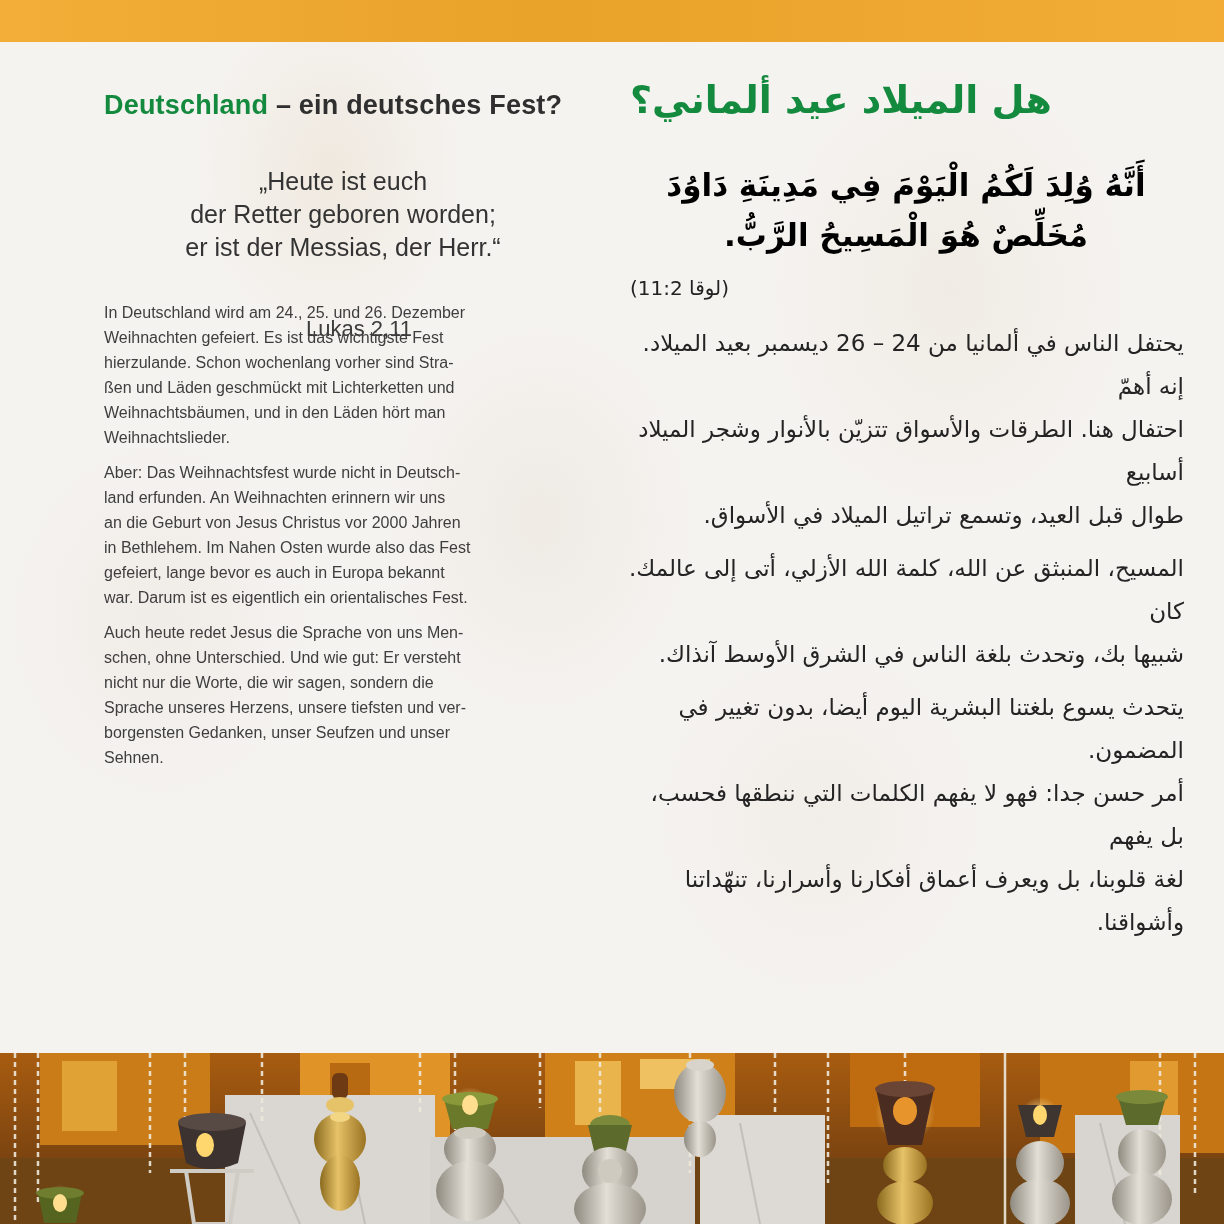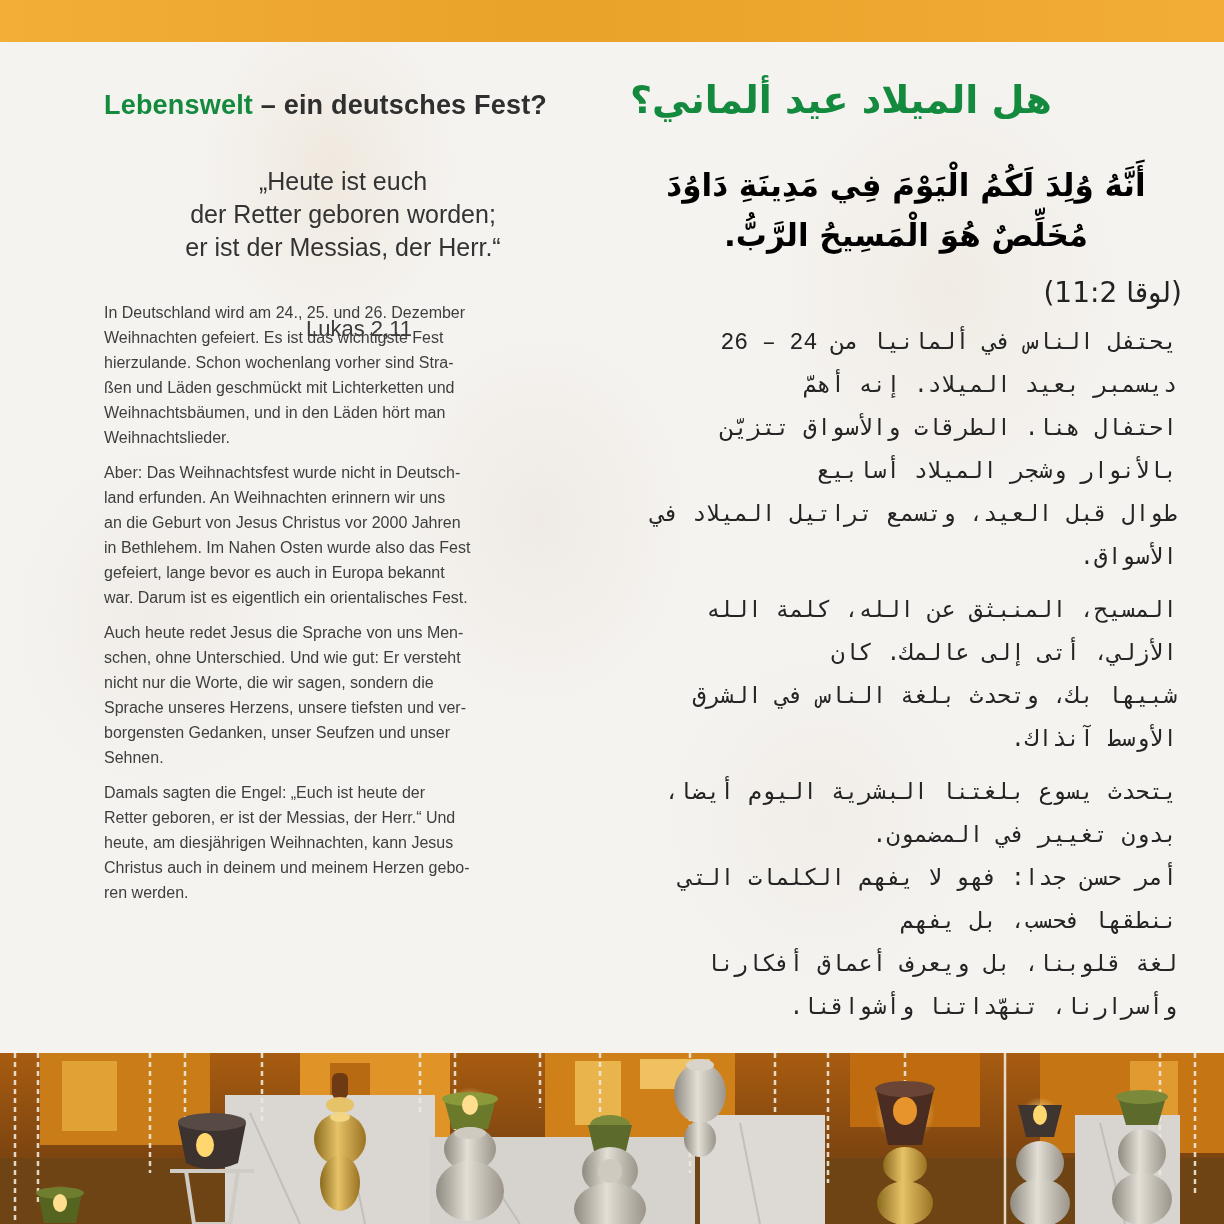--- a/index.html
+++ b/index.html
@@ -48,39 +48,39 @@
     position:absolute;left:630px;top:78px;width:552px;
     text-align:left;font-size:38px;font-weight:bold;color:#148A3E;
   }
   .ar-verse{
     position:absolute;left:630px;top:160px;width:552px;
     text-align:center;font-size:31px;font-weight:bold;color:#000000;
     line-height:50px;white-space:pre-line;
   }
   .ar-verse-ref{
     position:absolute;left:630px;top:276px;width:552px;
-    text-align:right;font-size:28px;color:#222;
+    text-align:left;font-size:20px;color:#222;
   }
   .ar-paras{
     position:absolute;left:626px;top:322px;width:558px;
     text-align:right;font-size:23px;line-height:43px;color:#242424;
   }
-  .ar-paras p{margin:0 7px 10px 0;white-space:pre-line;font-family:Liberation Mono, monospace;}
+  .ar-paras p{margin:0 0 10px 0;white-space:pre-line;}
   
   .photo{
     position:absolute;left:0;top:1053px;width:1224px;height:171px;
   }
 </style>
 </head>
 <body>
 
 <div class="ghost"></div>
 <div class="topbar"></div>
 
-<div class="de-title"><span class="hl">Lebenswelt</span><span> – ein deutsches Fest?</span></div>
+<div class="de-title"><span class="hl">Deutschland</span><span> – ein deutsches Fest?</span></div>
 
 <div class="de-quote">„Heute ist euch
 der Retter geboren worden;
 er ist der Messias, der Herr.“</div>
 <div class="de-quote-ref">Lukas 2,11</div>
 
 <div class="de-paras">
   <p>In Deutschland wird am 24., 25. und 26. Dezember
 Weihnachten gefeiert. Es ist das wichtigste Fest
 hierzulande. Schon wochenlang vorher sind Stra-
@@ -92,25 +92,20 @@
 an die Geburt von Jesus Christus vor 2000 Jahren
 in Bethlehem. Im Nahen Osten wurde also das Fest
 gefeiert, lange bevor es auch in Europa bekannt
 war. Darum ist es eigentlich ein orientalisches Fest.</p>
   <p>Auch heute redet Jesus die Sprache von uns Men-
 schen, ohne Unterschied. Und wie gut: Er versteht
 nicht nur die Worte, die wir sagen, sondern die
 Sprache unseres Herzens, unsere tiefsten und ver-
 borgensten Gedanken, unser Seufzen und unser
 Sehnen.</p>
-  <p>Damals sagten die Engel: „Euch ist heute der
-Retter geboren, er ist der Messias, der Herr.“ Und
-heute, am diesjährigen Weihnachten, kann Jesus
-Christus auch in deinem und meinem Herzen gebo-
-ren werden.</p>
 </div>
 
 <div class="ar ar-title">هل الميلاد عيد ألماني؟</div>
 <div class="ar ar-verse">أَنَّهُ وُلِدَ لَكُمُ الْيَوْمَ فِي مَدِينَةِ دَاوُدَ
 مُخَلِّصٌ هُوَ الْمَسِيحُ الرَّبُّ.</div>
 <div class="ar ar-verse-ref">(لوقا 11:2)</div>
 
 <div class="ar ar-paras">
   <p>يحتفل الناس في ألمانيا من 24 – 26 ديسمبر بعيد الميلاد. إنه أهمّ
 احتفال هنا. الطرقات والأسواق تتزيّن بالأنوار وشجر الميلاد أسابيع

